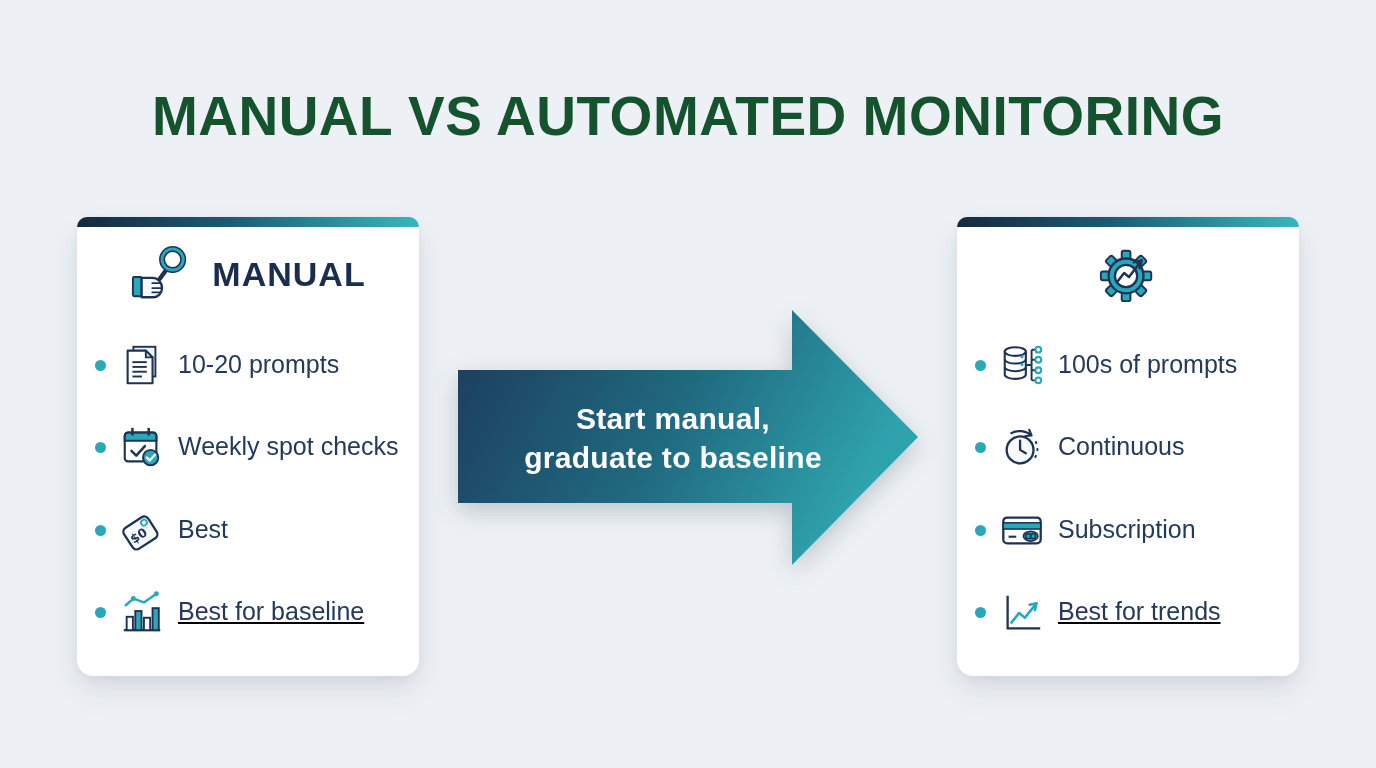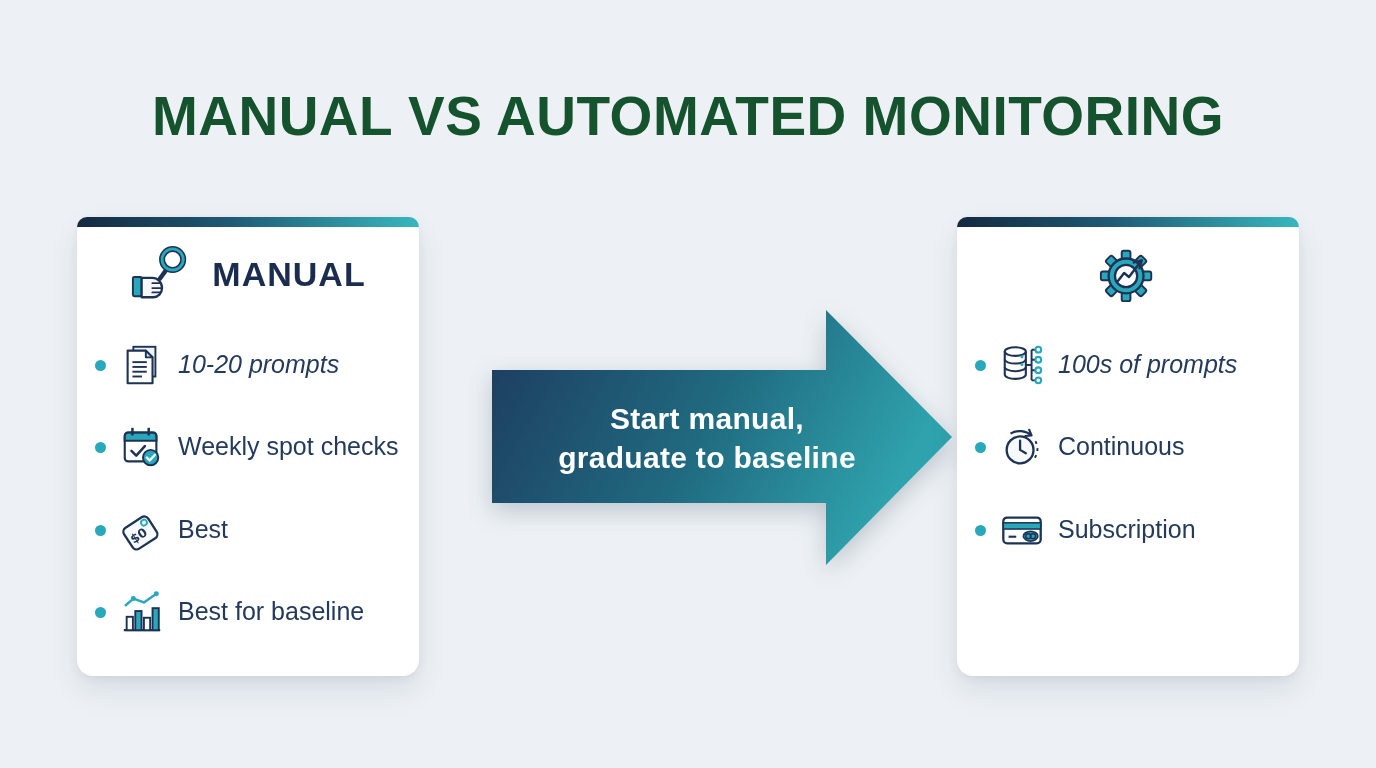--- a/index.html
+++ b/index.html
@@ -59,24 +59,24 @@
     color: #1b2d4f;
   }
 
   .item {
     position: absolute;
     left: 18px; right: 14px;
     display: flex;
     align-items: center;
     gap: 10px;
   }
-  .item-1 { top: 125px; height: 46px; font-style: italic; }
+  .item-1 { top: 125px; height: 46px; }
   .item-2 { top: 199px; height: 62px; }
   .item-3 { top: 290px; height: 46px; }
-  .item-4 { top: 372px; height: 46px; }
+  .item-4 { top: 372px; height: 46px; text-decoration: underline; }
 
   .bullet {
     width: 11px; height: 11px;
     border-radius: 50%;
     background: #2aa8bb;
     flex: 0 0 auto;
   }
   .iicon {
     width: 48px; height: 48px;
     flex: 0 0 auto;
@@ -90,21 +90,20 @@
     color: #243a5c;
     line-height: 1.25;
     margin-left: 2px;
   }
 
   .arrow {
     position: absolute;
     left: 458px; top: 310px;
     width: 460px; height: 256px;
     filter: drop-shadow(0 8px 12px rgba(20,40,60,0.22));
-    margin-left: 34px;
   }
   .arrow svg { position: absolute; inset: 0; width: 100%; height: 100%; }
   .arrow-text {
     position: absolute;
     left: 0; top: 0;
     width: 430px; height: 256px;
     display: flex;
     flex-direction: column;
     justify-content: center;
     align-items: center;
@@ -287,15 +286,26 @@
           <circle cx="22" cy="27" r="14" fill="#f7fafb" stroke="#1e3354" stroke-width="2.4"></circle>
           <path d="M22 27 V17.5 M22 27 l6 3.5" stroke="#1e3354" stroke-width="2.4" fill="none" stroke-linecap="round"></path>
           <path d="M12 10 A19 19 0 0 1 34 12" fill="none" stroke="#1e3354" stroke-width="2.2"></path>
           <path d="M34 12 l-6.5 0.5 M34 12 l-2.5 -6" stroke="#1e3354" stroke-width="2.2" fill="none" stroke-linecap="round"></path>
           <path d="M38 18 A16.5 16.5 0 0 1 36 37" fill="none" stroke="#1e3354" stroke-width="2" stroke-dasharray="3 4.5"></path>
         </svg>
       </span>
       <span class="item-text">Continuous</span>
     </div>
 
+    <div class="item item-4">
+      <span class="bullet"></span>
+      <span class="iicon">
+        <svg viewBox="0 0 48 48">
+          <path d="M9 7 V41 H43" fill="none" stroke="#1e3354" stroke-width="2.4"></path>
+          <polyline points="13,35 21,25 27,30 39,15" fill="none" stroke="#2aa8bb" stroke-width="2.8" stroke-linecap="round" stroke-linejoin="round"></polyline>
+          <path d="M39 15 l-7 1.5 M39 15 l-1.5 7" stroke="#2aa8bb" stroke-width="2.8" fill="none" stroke-linecap="round"></path>
+        </svg>
+      </span>
+      <span class="item-text">Best for trends</span>
+    </div>
   </section>
 
 </div>
 
 </body></html>

